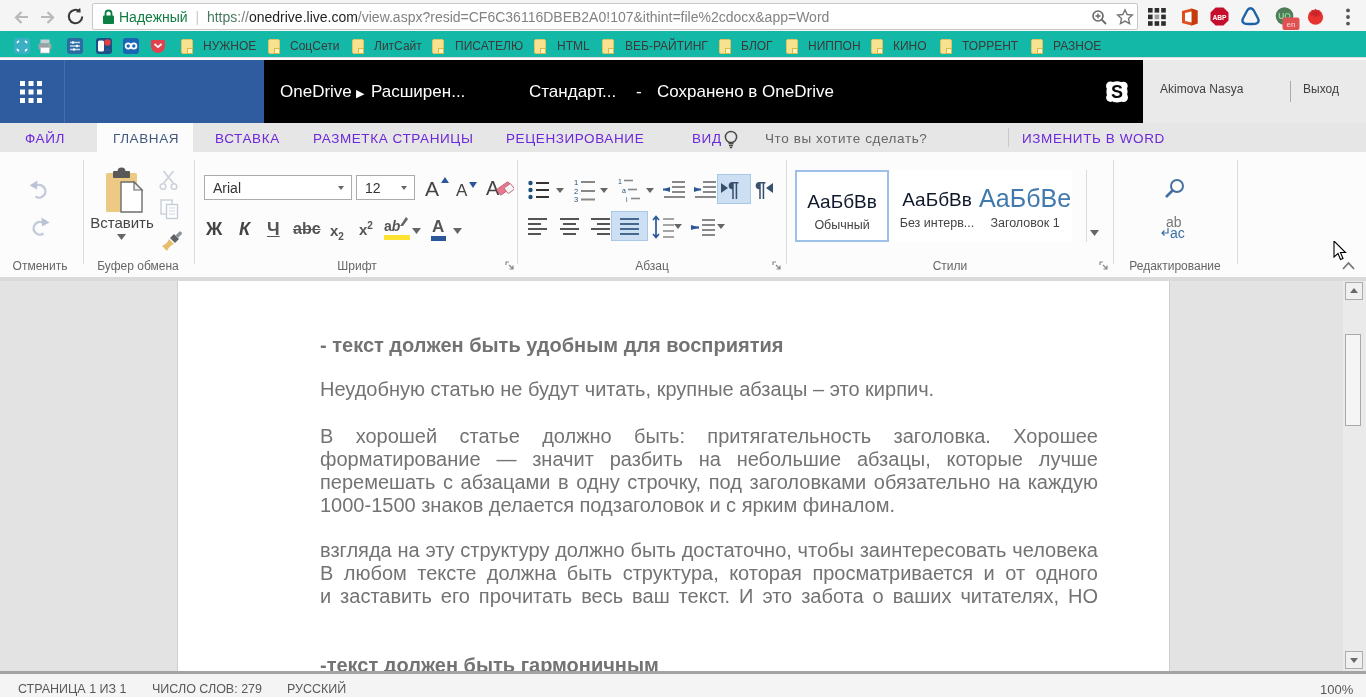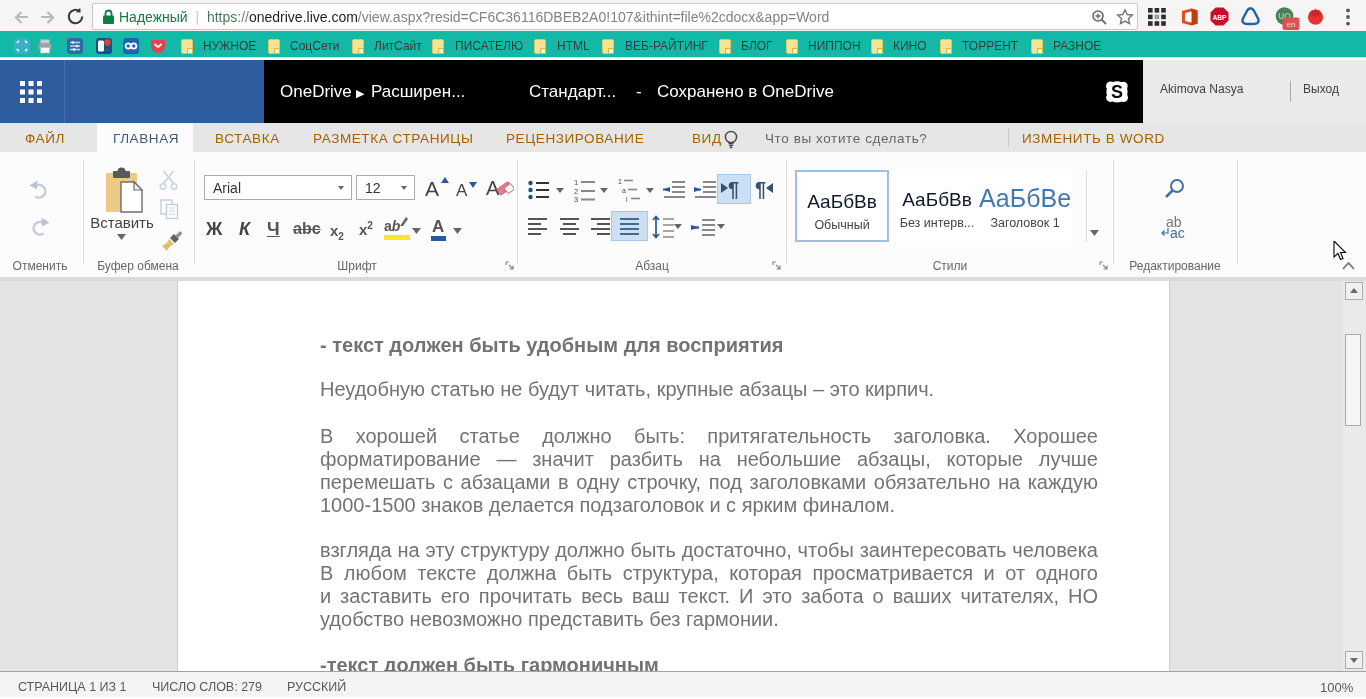--- a/index.html
+++ b/index.html
@@ -21,21 +21,21 @@
 #hdrstrip { left:0; top:58px; width:1366px; height:2px; background:#fafafa; }
 #hdrblue { left:0; top:60px; width:264px; height:63px; background:#2e5c9e; }
 #hdrblack { left:264px; top:60px; width:879px; height:63px; background:#000; }
 #hdrgray { left:1143px; top:60px; width:223px; height:63px; background:#eaeaea; }
 #wol { left:90px; top:76px; font-size:27px; color:#fff; letter-spacing:0.4px; }
 .hdrtxt { position:absolute; color:#fff; font-size:17px; top:82px; }
 #hdrsep { left:64px; top:60px; width:1px; height:63px; background:#476dac; }
 .usertxt { position:absolute; font-size:12px; color:#404040; top:82px; }
 
 #tabs { left:0; top:123px; width:1366px; height:29px; background:#e6e6e6; }
-.tab { position:absolute; top:8px; font-size:13.5px; color:#a16207; letter-spacing:0.6px; }
+.tab { position:absolute; top:8px; font-size:13.5px; color:#6d28d9; letter-spacing:0.6px; }
 #activetab { position:absolute; left:97px; top:0px; width:96px; height:29px; background:#fcfcfc; }
 #activetab span { position:absolute; left:16px; top:8px; font-size:13.5px; color:#41597c; letter-spacing:0.6px; }
 
 #ribbon { left:0; top:152px; width:1366px; height:125px; background:#fcfcfc; }
 #ribbonline { left:0; top:277px; width:1366px; height:4px; background:#dadada; }
 .rsep { position:absolute; top:8px; width:1px; height:104px; background:#dcdcdc; }
 .rlabel { position:absolute; top:107px; font-size:12px; color:#666; text-align:center; }
 .combo { position:absolute; background:#fff; border:1px solid #ababab; font-size:14px; color:#333; }
 .combo .ca { position:absolute; right:7px; top:10px; width:0; height:0; border-left:3.5px solid transparent; border-right:3.5px solid transparent; border-top:4px solid #666; }
 .ricon { position:absolute; }
@@ -48,21 +48,21 @@
 #docpage { position:absolute; left:177px; top:0; width:993px; height:390px; background:#fff; border-left:1px solid #cfcfcf; border-right:1px solid #cfcfcf; }
 #doctext { position:absolute; left:320px; top:0; width:778px; }
 .para { position:absolute; width:778px; font-size:20px; line-height:23px; color:#737373;margin-top:36px; }
 .jl { text-align:justify; text-align-last:justify; }
 .bold { font-weight:bold; }
 
 #scrollgutter { position:absolute; left:1343px; top:0; width:23px; height:390px; background:#eaeaea; }
 .sbtn { position:absolute; left:2px; width:18px; height:18px; background:#f0f0f0; border:1px solid #acacac; }
 #sthumb { position:absolute; left:2px; top:53px; width:16px; height:92px; background:#f5f5f5; border:1px solid #a8a8a8; }
 
-#statusbar { left:0; top:671px; width:1366px; height:26px; background:#f4f4f4; border-top:1px solid #a3a3a3; }
+#statusbar { left:0; top:671px; width:1366px; height:26px; background:#f4f4f4; border-top:3px solid #a3a3a3; }
 .st { position:absolute; top:8px; font-size:12.5px; color:#595959; }
 </style>
 </head>
 <body>
 <div id="page">
 
   <div id="toolbar" class="abs"></div>
   <svg class="abs" style="left:11px; top:8px;" width="20" height="20" viewBox="0 0 20 20">
       <path d="M17 9 H6 M10.5 4 L5 9.5 L10.5 15" stroke="#b9b9b9" stroke-width="2.2" fill="none"></path>
     </svg>
@@ -450,21 +450,20 @@
       <div class="para" style="left:0; top:108px;">
         <div class="jl">В хорошей статье должно быть: притягательность заголовка. Хорошее</div>
         <div class="jl">форматирование — значит разбить на небольшие абзацы, которые лучше</div>
         <div class="jl">перемешать с абзацами в одну строчку, под заголовками обязательно на каждую</div>
         <div>1000-1500 знаков делается подзаголовок и с ярким финалом.</div>
       </div>
       <div class="para" style="left:0; top:222px;">
         <div class="jl">взгляда на эту структуру должно быть достаточно, чтобы заинтересовать человека</div>
         <div class="jl">В любом тексте должна быть структура, которая просматривается и от одного</div>
         <div class="jl">и заставить его прочитать весь ваш текст. И это забота о ваших читателях, НО</div>
-        <div>удобство невозможно представить без гармонии.</div>
       </div>
       <div class="para bold" style="left:0; top:337px;">-текст должен быть гармоничным</div>
     </div>
     <div id="scrollgutter">
       <div class="sbtn" style="top:1px;"><svg width="16" height="16" viewBox="0 0 16 16">
             <path d="M8 5 L12 10 H4 Z" fill="#6a6a6a"></path>
           </svg></div>
       <div id="sthumb"></div>
       <div class="sbtn" style="top:370px;"><svg width="16" height="16" viewBox="0 0 16 16">
             <path d="M8 11 L12 6 H4 Z" fill="#6a6a6a"></path>

